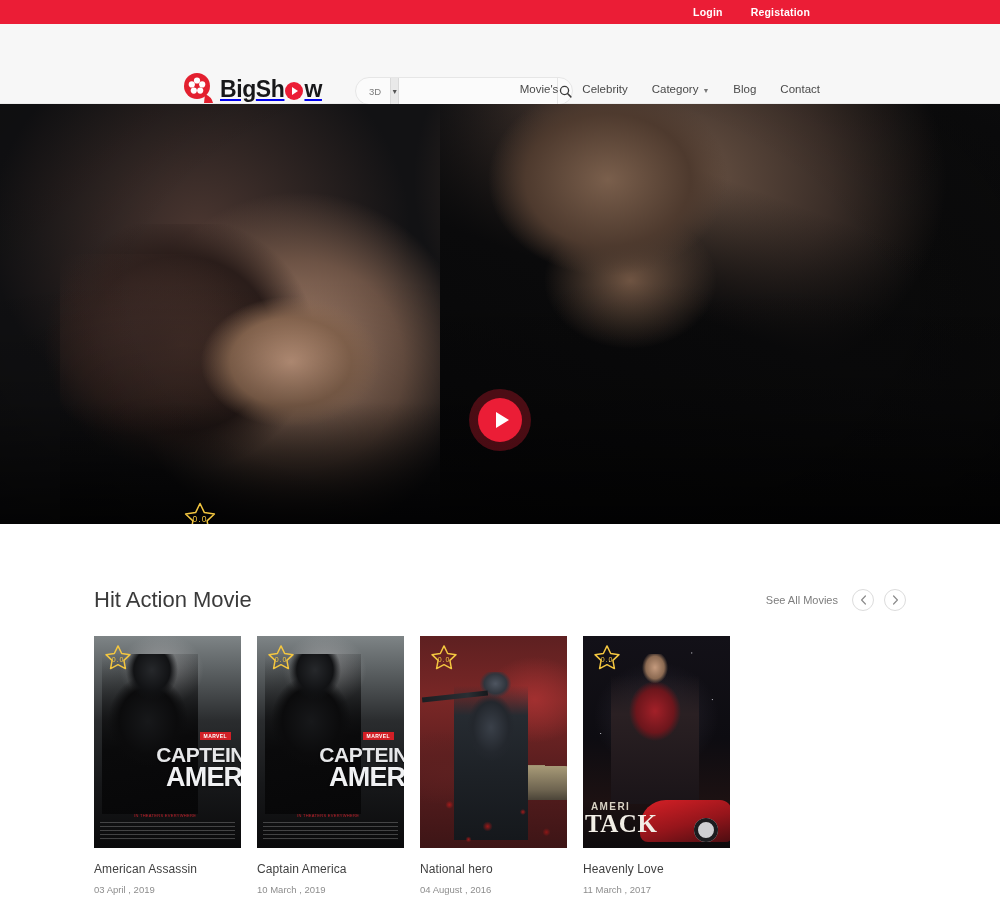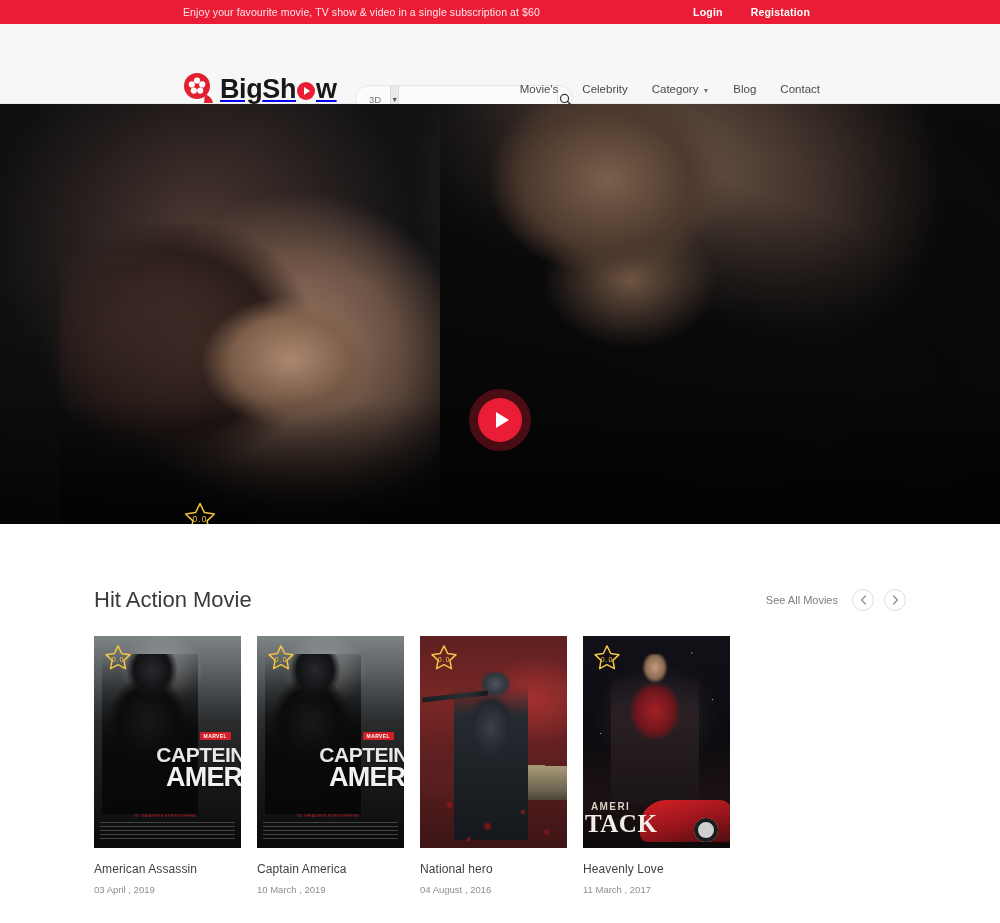--- a/index.html
+++ b/index.html
@@ -35,40 +35,40 @@
     border-bottom: 1px solid #ececec;
     position: relative;
   }
   .logo {
     position: absolute; left: 182px; top: 48px;
     display: flex; align-items: center; gap: 4px;
   }
   .reel { width: 34px; height: 34px; position: relative; }
   .reel svg { display:block; }
   .logo-text {
-    font-size: 27px; font-weight: bold; color: #18181a;
+    font-size: 23px; font-weight: bold; color: #18181a;
     letter-spacing: -.4px; line-height: 1;
     display: flex; align-items: center; justify-content: space-between;
   }
   .logo-o {
     width: 18px; height: 18px; border-radius: 50%;
     background: #eb1d36; display: inline-flex;
     align-items: center; justify-content: center;
     margin: 0 1px; position: relative; top: 2px;
   }
   .logo-o::after {
     content:""; width:0; height:0;
     border-left: 6px solid #fff;
     border-top: 4px solid transparent;
     border-bottom: 4px solid transparent;
     margin-left: 2px;
   }
 
   .searchbar {
-    position: absolute; left: 355px; top: 61px;
+    position: absolute; left: 355px; top: 53px;
     width: 218px; height: 28px;
     background: #fbfbfb; border: 1px solid #e6e6e6;
     border-radius: 14px; display: flex; align-items: center;
   }
   .search-select {
     width: 57px; height: 26px; margin-left: 1px;
     border: none; background: transparent;
     font-size: 9.5px; color: #7b7b7b; padding-left: 12px;
     font-family: "Liberation Sans", sans-serif;
     appearance: none; -webkit-appearance: none;
@@ -315,21 +315,20 @@
   .art-antman .tack {
     position: absolute; left: 2px; bottom: 10px;
     font-size: 25px; color: #f2eee6; letter-spacing: .5px;
     font-family: "Liberation Serif", serif; font-weight: bold;
   }
 </style>
 </head>
 <body>
 
 <div class="topbar">
-  <span class="topbar-text">Enjoy your favourite movie, TV show &amp; video in a single subscription at $60</span>
   <div class="topbar-links">
     <a href="#">Login</a>
     <a href="#">Registation</a>
   </div>
 </div>
 
 <div class="header">
 
   <a href="#" class="logo">
     <span class="reel">

